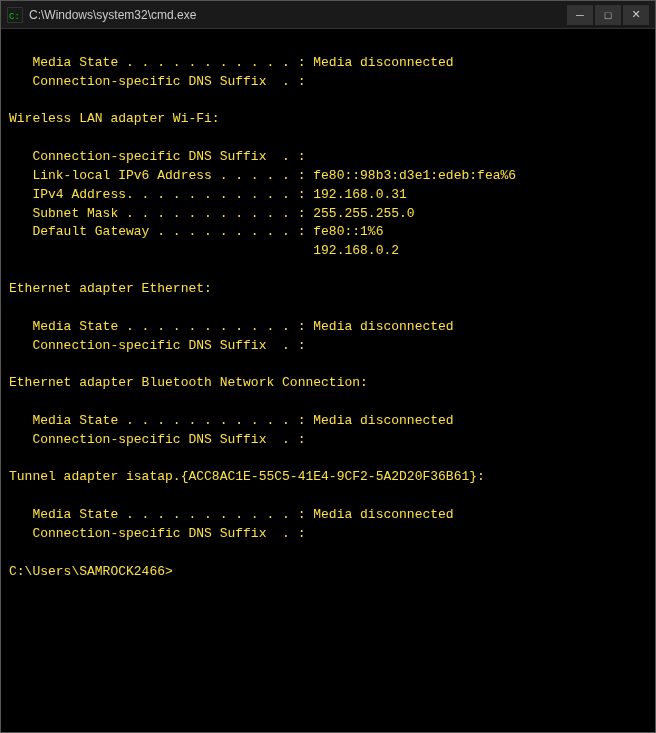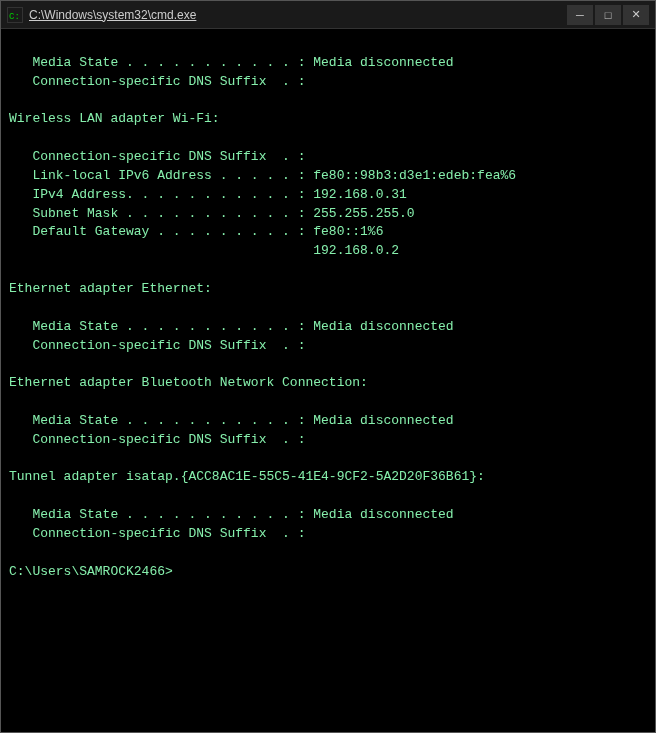--- a/index.html
+++ b/index.html
@@ -50,21 +50,20 @@
       align-items: center;
       justify-content: center;
       font-size: 10px;
       color: #aaa;
     }
 
     .title-bar-title {
       color: #ccc;
       font-size: 12px;
       font-family: 'Segoe UI', Arial, sans-serif;
-      text-decoration: underline;
     }
 
     .title-bar-controls {
       display: flex;
       gap: 2px;
     }
 
     .title-bar-btn {
       width: 26px;
       height: 20px;
@@ -75,21 +74,21 @@
       cursor: pointer;
       display: flex;
       align-items: center;
       justify-content: center;
       font-family: 'Segoe UI', Arial, sans-serif;
     }
 
     .console {
       flex: 1;
       background: #000000;
-      color: #86efac;
+      color: #fde047;
       padding: 6px 8px;
       font-family: 'Courier New', Courier, monospace;
       font-size: 13px;
       line-height: 1.45;
       overflow: hidden;
       white-space: pre;
     }
   </style>
 </head>
 <body>

